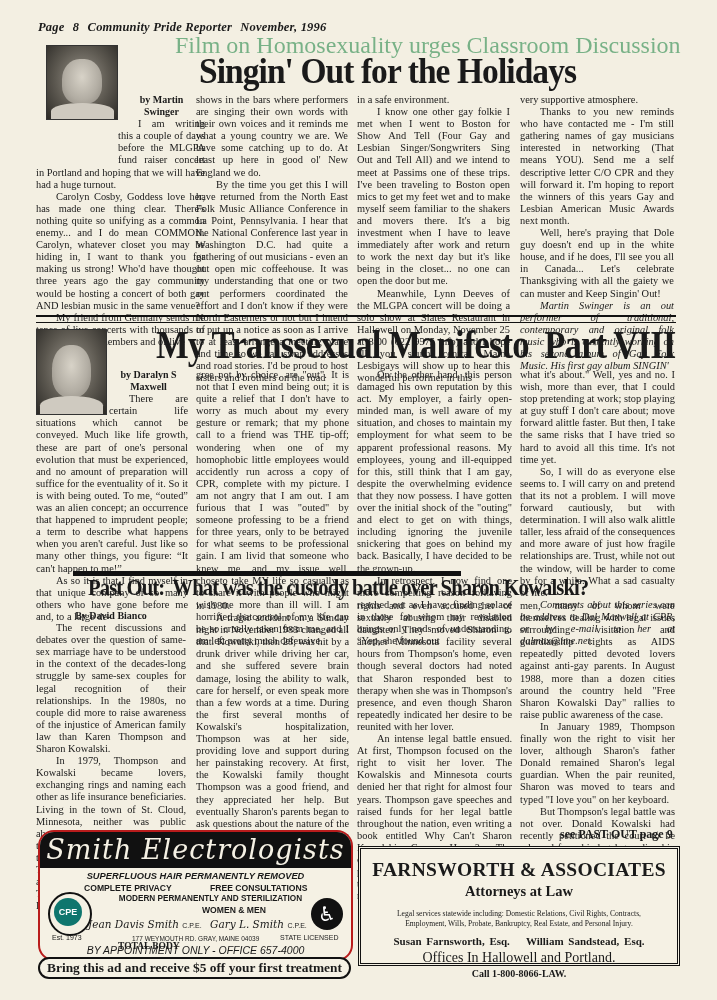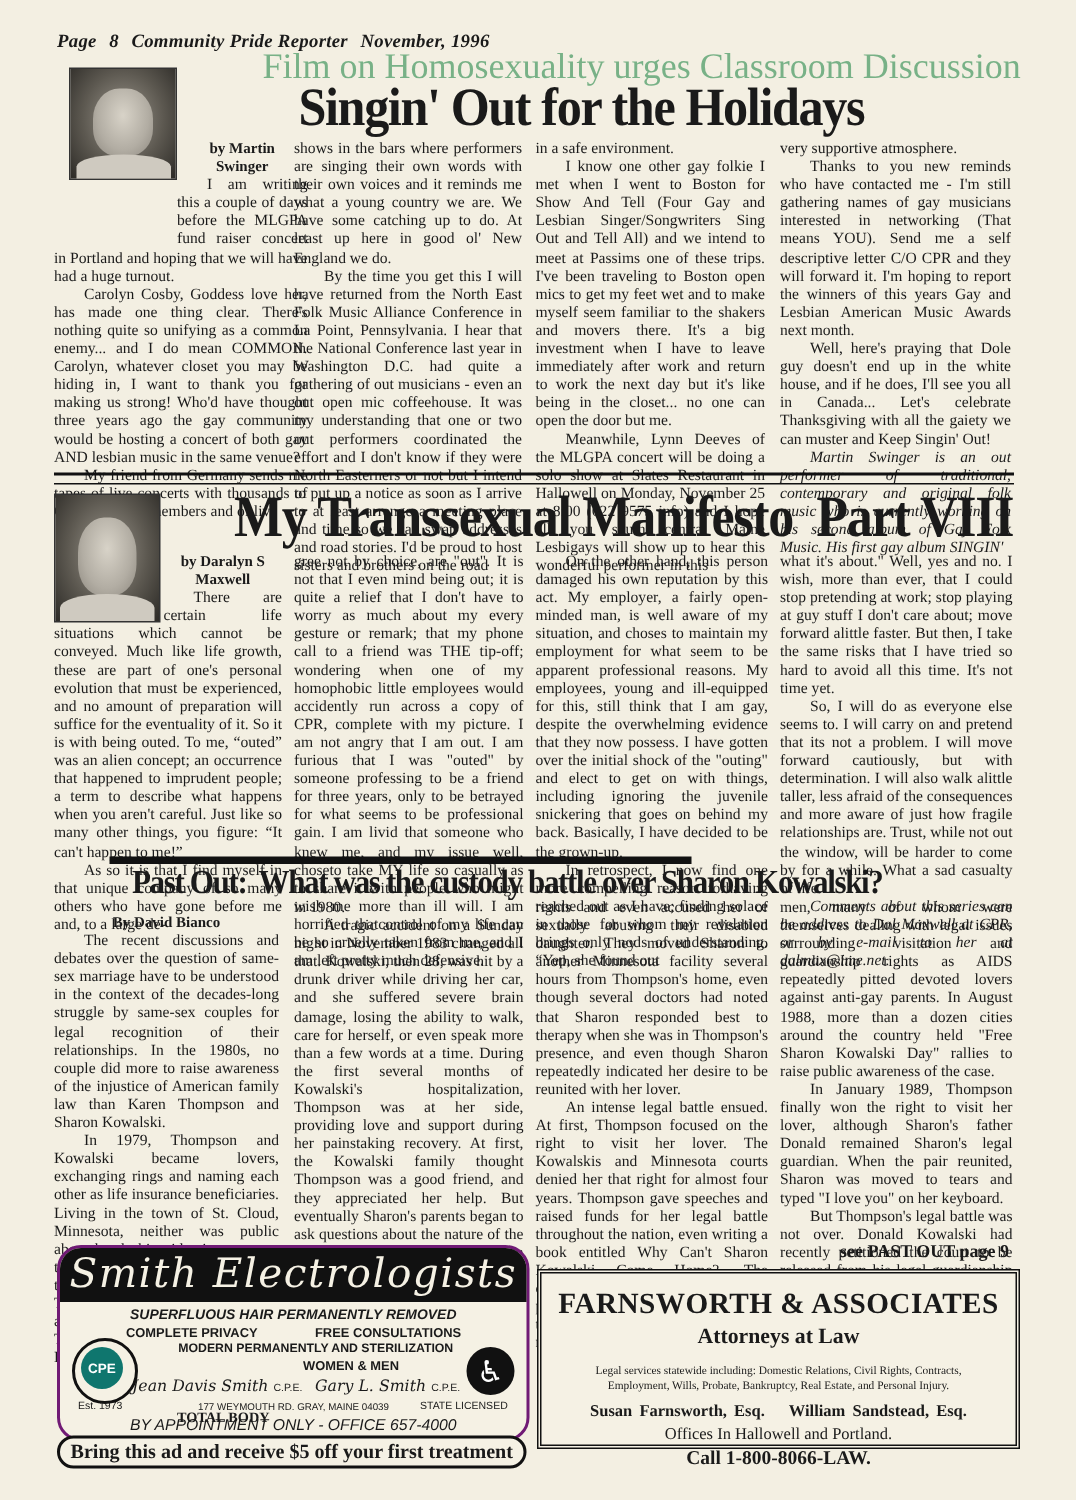--- a/index.html
+++ b/index.html
@@ -39,21 +39,21 @@
     background: radial-gradient(ellipse at 50% 40%, #d8d3c8 0%, #b2ada3 60%, #8d887f 100%);
   }
   .photo .shoulders {
     position: absolute; left: 5%; bottom: 0; width: 90%; height: 22%;
     border-radius: 50% 50% 0 0; background: #cfcac0;
   }
   .rule-double { position: absolute; height: 5px; border-top: 2px solid #111; border-bottom: 1px solid #111; }
   .rule-thick { position: absolute; height: 5px; background: #111; }
   .ad1 {
     position: absolute; left: 38px; top: 830px; width: 311px; height: 127px;
-    border: 2px solid #701a75; border-radius: 16px; background: #f5f1e4;
+    border: 2px solid #b91c1c; border-radius: 16px; background: #f5f1e4;
   }
   .ad1 .banner {
     position: absolute; left: 0; top: 0; right: 0; height: 36px;
     background: #111; border-radius: 14px 14px 0 0; color: #f5f1e4;
     font-family: "DejaVu Serif", serif; font-style: italic; font-size: 27px;
     text-align: center; line-height: 36px; letter-spacing: 1px;
   }
   .ad1 .line { position: absolute; left: 0; right: 0; text-align: center; font-family: "Liberation Sans", sans-serif; font-weight: bold; }
   .ad1 .sig { position: absolute; font-family: "DejaVu Serif", serif; font-style: italic; font-size: 10.5px; }
   .ad1 .small { position: absolute; font-family: "Liberation Sans", sans-serif; font-size: 6.5px; }
@@ -79,22 +79,22 @@
   }
   .ad2 {
     position: absolute; left: 358px; top: 846px; width: 316px; height: 114px;
     border: 3px double #111; background: #f5f1e4; text-align: center;
   }
   .ad2 .firm { font-weight: bold; font-size: 19.5px; margin-top: 10px; letter-spacing: .3px; font-family: "Liberation Serif", serif; }
   .ad2 .sub { font-weight: bold; font-size: 14.5px; margin-top: 2px; }
   .ad2 .svc { font-size: 7.6px; margin-top: 9px; line-height: 9.5px; }
   .ad2 .names { font-weight: bold; font-size: 11px; margin-top: 7px; word-spacing: 2px; }
   .ad2 .names span + span { margin-left: 16px; }
-  .ad2 .off { font-size: 11px; margin-top: 3px; }
-  .ad2 .call { font-size: 13px; margin-top: 2px; font-weight: bold; }
+  .ad2 .off { font-size: 14px; margin-top: 3px; }
+  .ad2 .call { font-size: 10px; margin-top: 2px; font-weight: bold; }
   .see-more { position: absolute; left: 560px; top: 827px; font-weight: bold; font-size: 12px; }
 </style>
 </head>
 <body>
 
 <div class="page">
 
   <div class="ghost" style="left:175px; top:32px; font-size:24px; white-space:nowrap;">Film on Homosexuality urges Classroom Discussion</div>
 
   <div class="folio">

